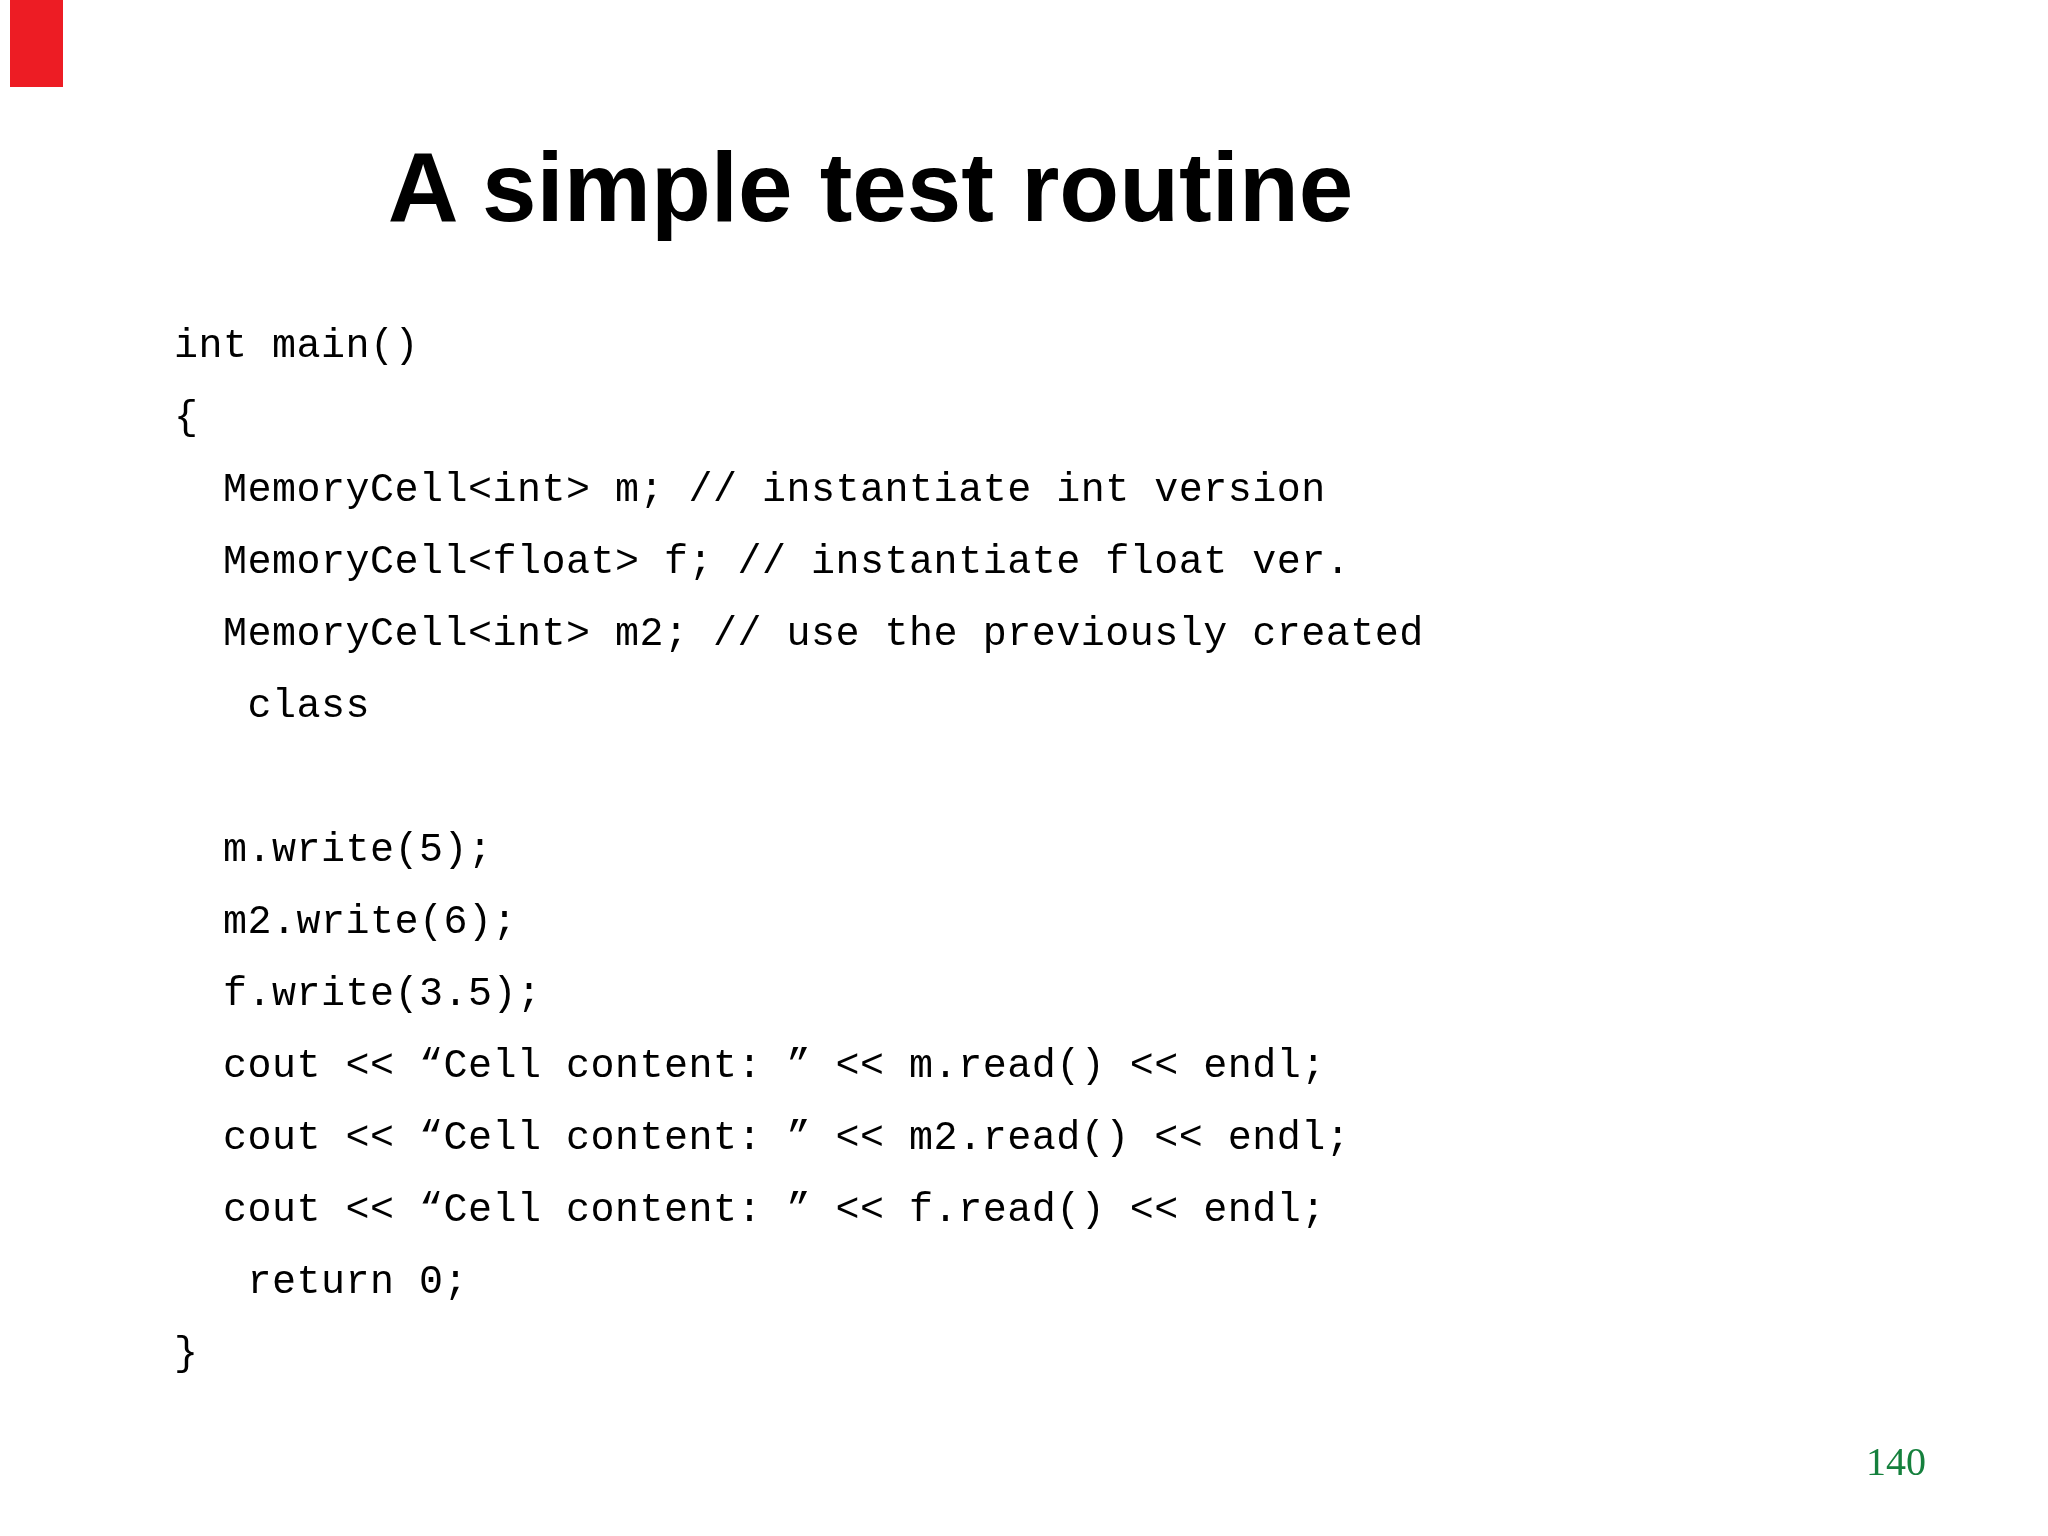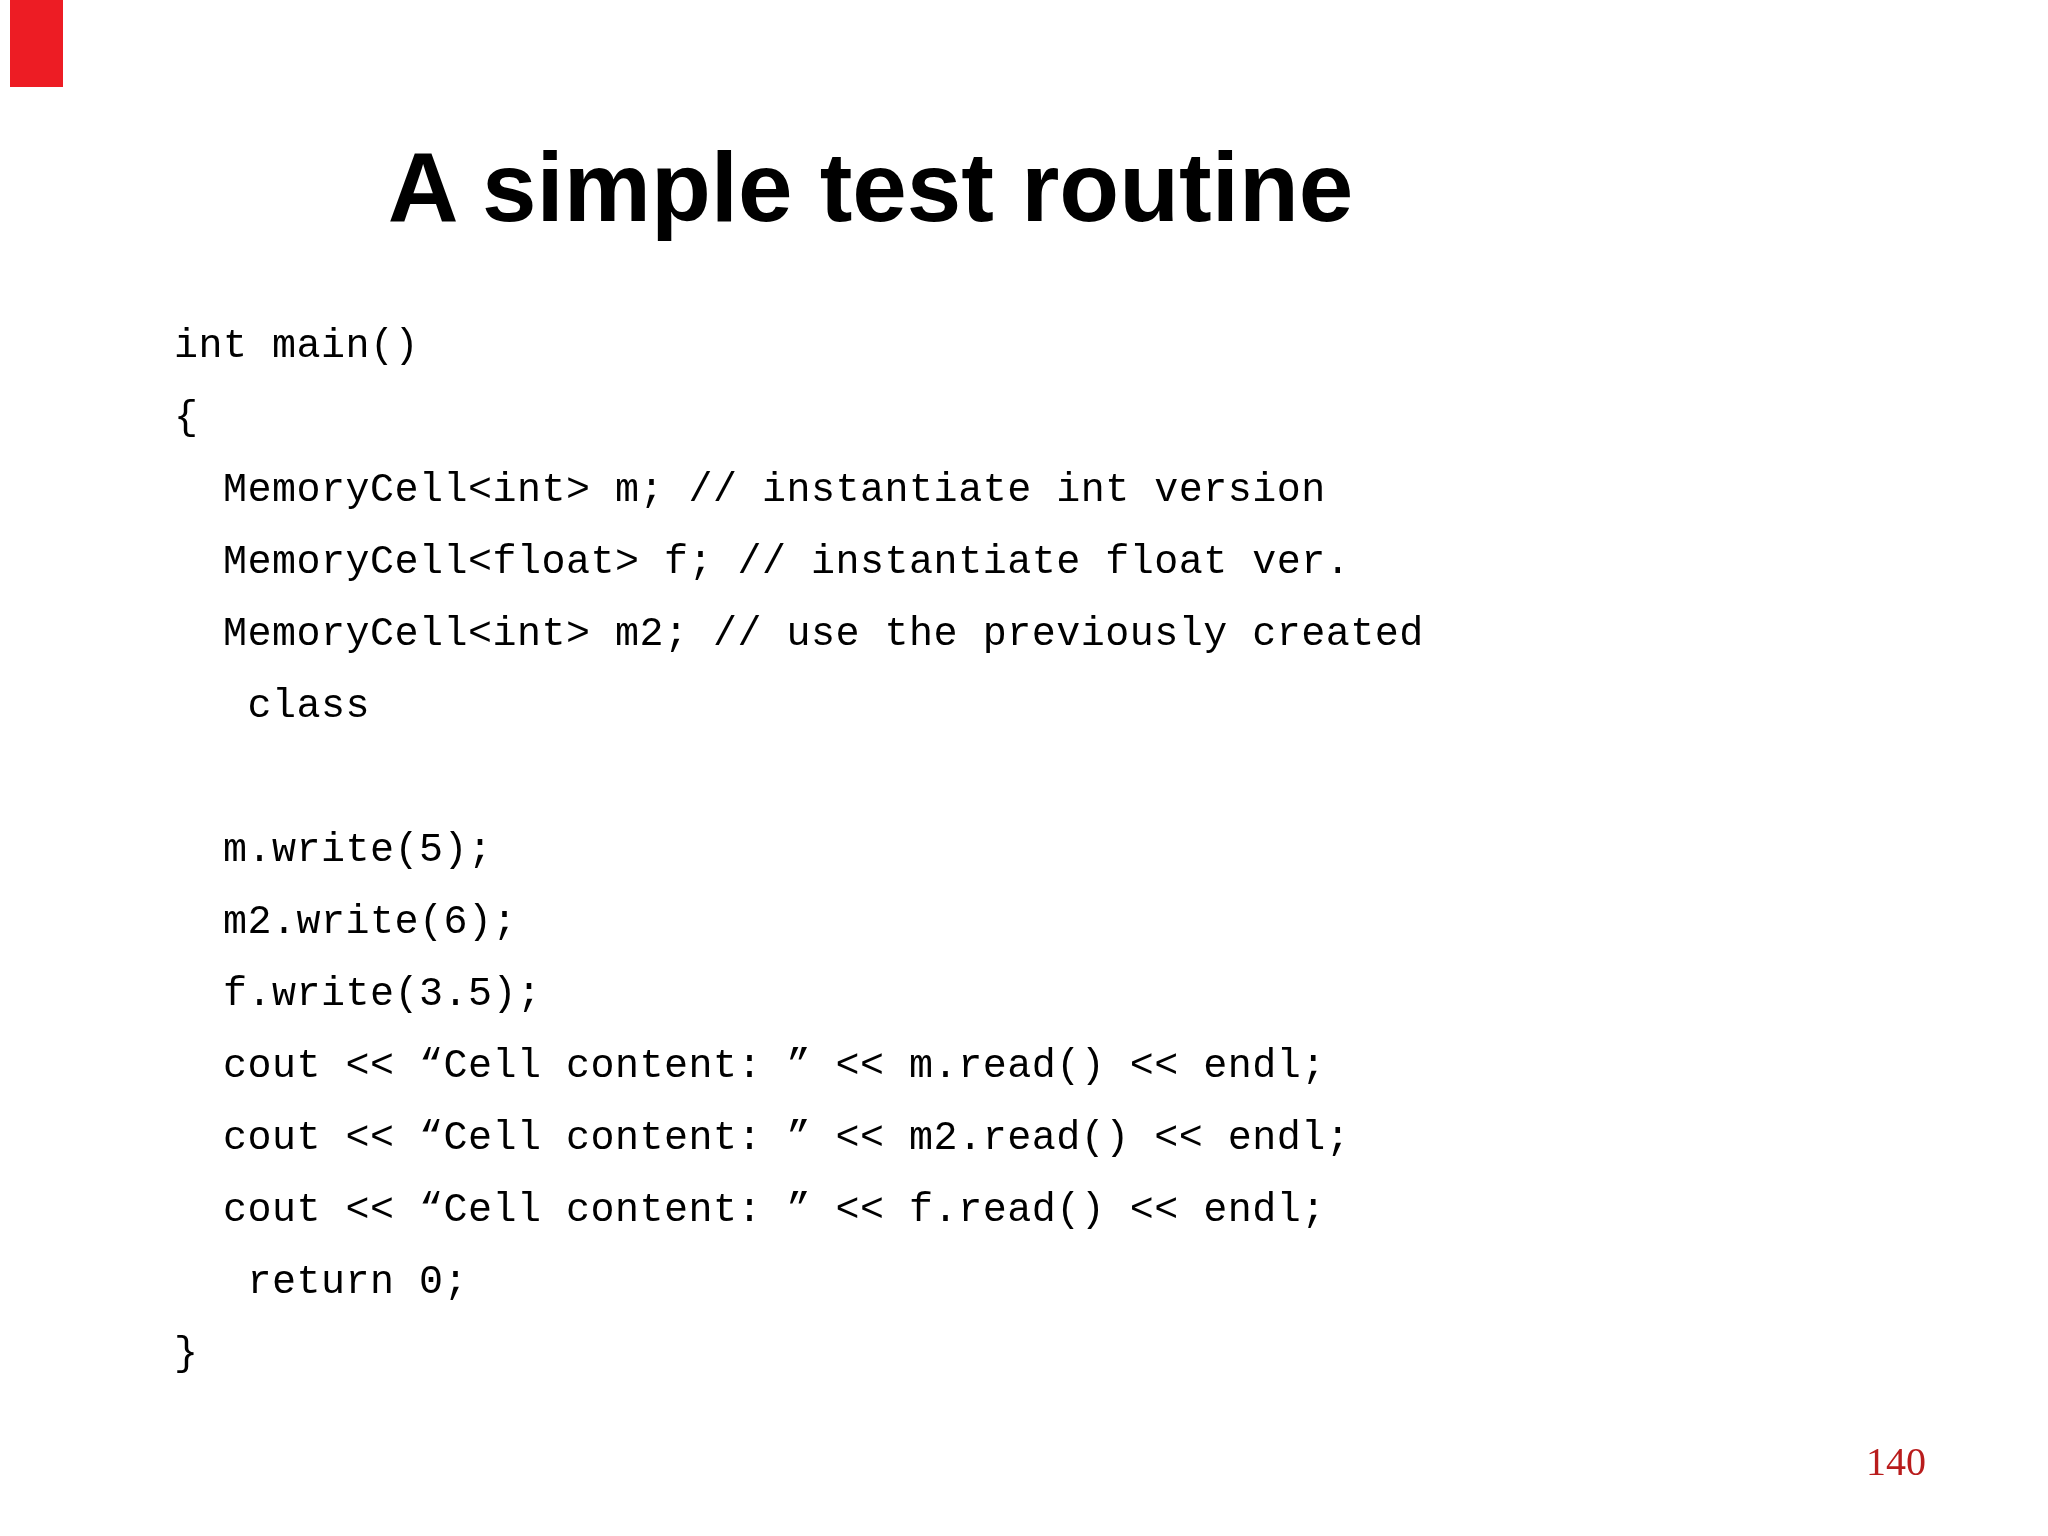--- a/index.html
+++ b/index.html
@@ -51,21 +51,21 @@
     white-space: pre;
     font-variant-ligatures: none;
   }
   .page-number {
     position: absolute;
     top: 1442px;
     right: 122px;
     font-family: "Liberation Serif", serif;
     font-size: 40px;
     line-height: 1;
-    color: #b91c1c;
+    color: #15803d;
   }
 </style>
 </head>
 <body>
 
 <div class="slide">
 
   <div class="corner-mark"></div>
 
   <div class="slide-title">A simple test routine</div>

